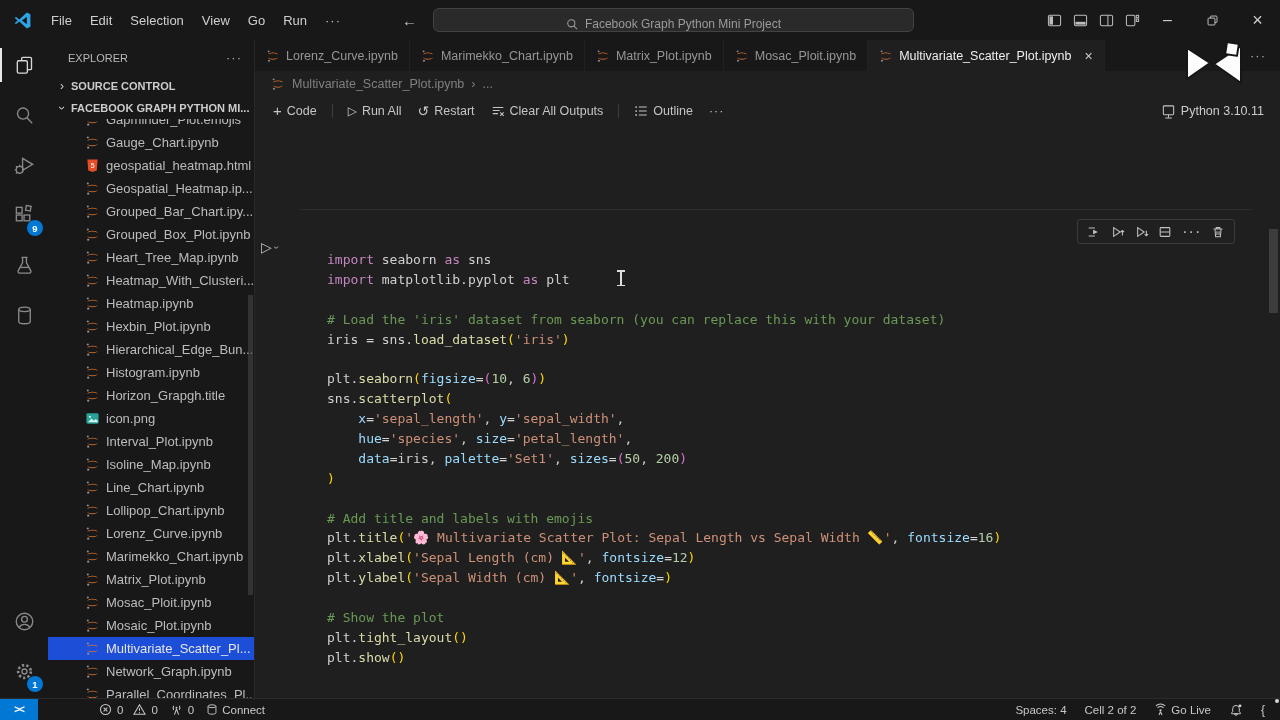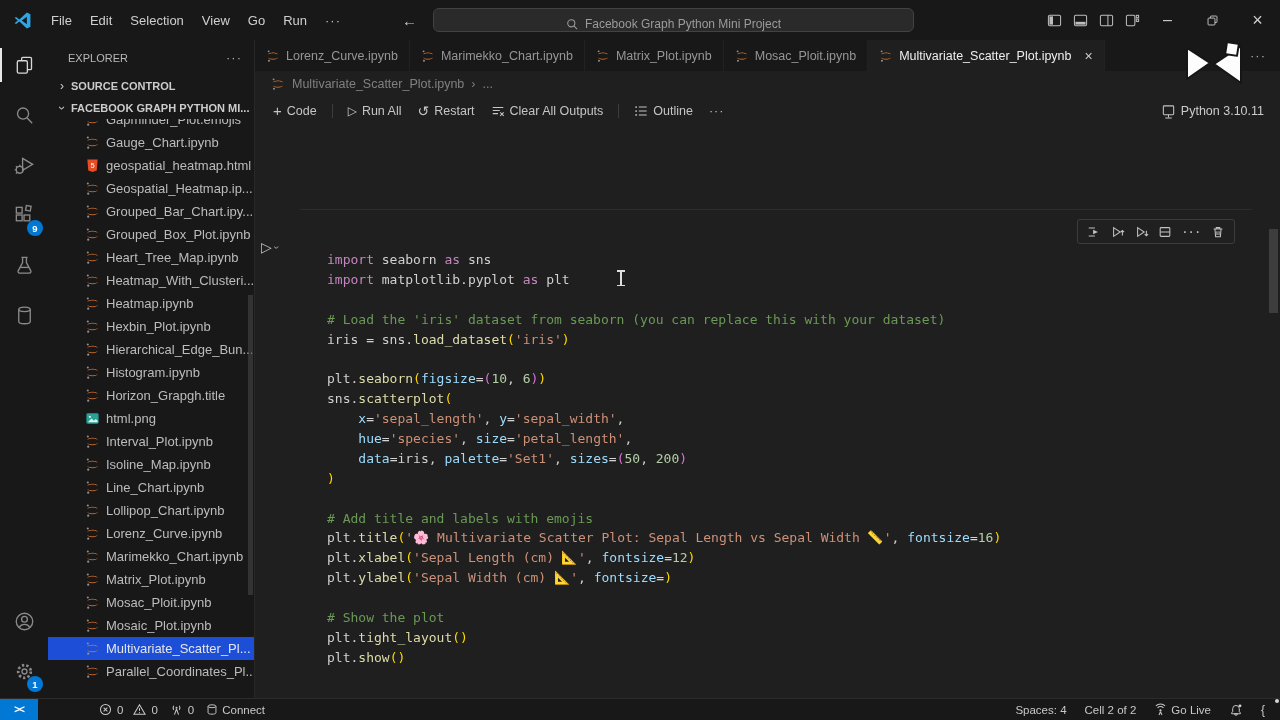--- a/index.html
+++ b/index.html
@@ -371,21 +371,21 @@
 
         <span class="fname">Horizon_Grapgh.title</span>
       </div>
       <div class="file-row" data-type="png">
 
         <svg class="fi fi-png" viewBox="0 0 16 16" width="15" height="15">
           <rect x="1.5" y="2.5" width="13" height="11" rx="1.5" fill="#27a095"></rect>
           <circle cx="5.2" cy="6.2" r="1.2" fill="#d9f4ef"></circle>
           <path d="M3 12 L7 8 L9.5 10.5 L11.5 8.5 L13.5 10.5 V12 Z" fill="#d9f4ef"></path>
         </svg>
-        <span class="fname">html.png</span>
+        <span class="fname">icon.png</span>
       </div>
       <div class="file-row" data-type="ipynb">
         <svg class="fi fi-ipynb" viewBox="0 0 16 16" width="15" height="15">
           <circle cx="3" cy="2.7" r="1.1" fill="#8f8f8f"></circle>
           <circle cx="3.4" cy="13.5" r="1.2" fill="#8f8f8f"></circle>
           <path d="M2 6.6 C3.5 3.1 12.5 3.1 14 6.6 C11.8 4.3 4.2 4.3 2 6.6Z" fill="#ee7a2c"></path>
           <path d="M2 9.4 C3.5 12.9 12.5 12.9 14 9.4 C11.8 11.7 4.2 11.7 2 9.4Z" fill="#ee7a2c"></path>
         </svg>
 
         <span class="fname">Interval_Plot.ipynb</span>
@@ -472,20 +472,30 @@
       </div>
       <div class="file-row" data-type="ipynb" data-sel="true">
         <svg class="fi fi-ipynb" viewBox="0 0 16 16" width="15" height="15">
           <circle cx="3" cy="2.7" r="1.1" fill="#8f8f8f"></circle>
           <circle cx="3.4" cy="13.5" r="1.2" fill="#8f8f8f"></circle>
           <path d="M2 6.6 C3.5 3.1 12.5 3.1 14 6.6 C11.8 4.3 4.2 4.3 2 6.6Z" fill="#ee7a2c"></path>
           <path d="M2 9.4 C3.5 12.9 12.5 12.9 14 9.4 C11.8 11.7 4.2 11.7 2 9.4Z" fill="#ee7a2c"></path>
         </svg>
 
         <span class="fname">Multivariate_Scatter_Pl...</span>
+      </div>
+      <div class="file-row" data-type="ipynb">
+        <svg class="fi fi-ipynb" viewBox="0 0 16 16" width="15" height="15">
+          <circle cx="3" cy="2.7" r="1.1" fill="#8f8f8f"></circle>
+          <circle cx="3.4" cy="13.5" r="1.2" fill="#8f8f8f"></circle>
+          <path d="M2 6.6 C3.5 3.1 12.5 3.1 14 6.6 C11.8 4.3 4.2 4.3 2 6.6Z" fill="#ee7a2c"></path>
+          <path d="M2 9.4 C3.5 12.9 12.5 12.9 14 9.4 C11.8 11.7 4.2 11.7 2 9.4Z" fill="#ee7a2c"></path>
+        </svg>
+
+        <span class="fname">Network_Graph.ipynb</span>
       </div>
       <div class="file-row" data-type="ipynb">
         <svg class="fi fi-ipynb" viewBox="0 0 16 16" width="15" height="15">
           <circle cx="3" cy="2.7" r="1.1" fill="#8f8f8f"></circle>
           <circle cx="3.4" cy="13.5" r="1.2" fill="#8f8f8f"></circle>
           <path d="M2 6.6 C3.5 3.1 12.5 3.1 14 6.6 C11.8 4.3 4.2 4.3 2 6.6Z" fill="#ee7a2c"></path>
           <path d="M2 9.4 C3.5 12.9 12.5 12.9 14 9.4 C11.8 11.7 4.2 11.7 2 9.4Z" fill="#ee7a2c"></path>
         </svg>
 
         <span class="fname">Parallel_Coordinates_Pl...</span>

